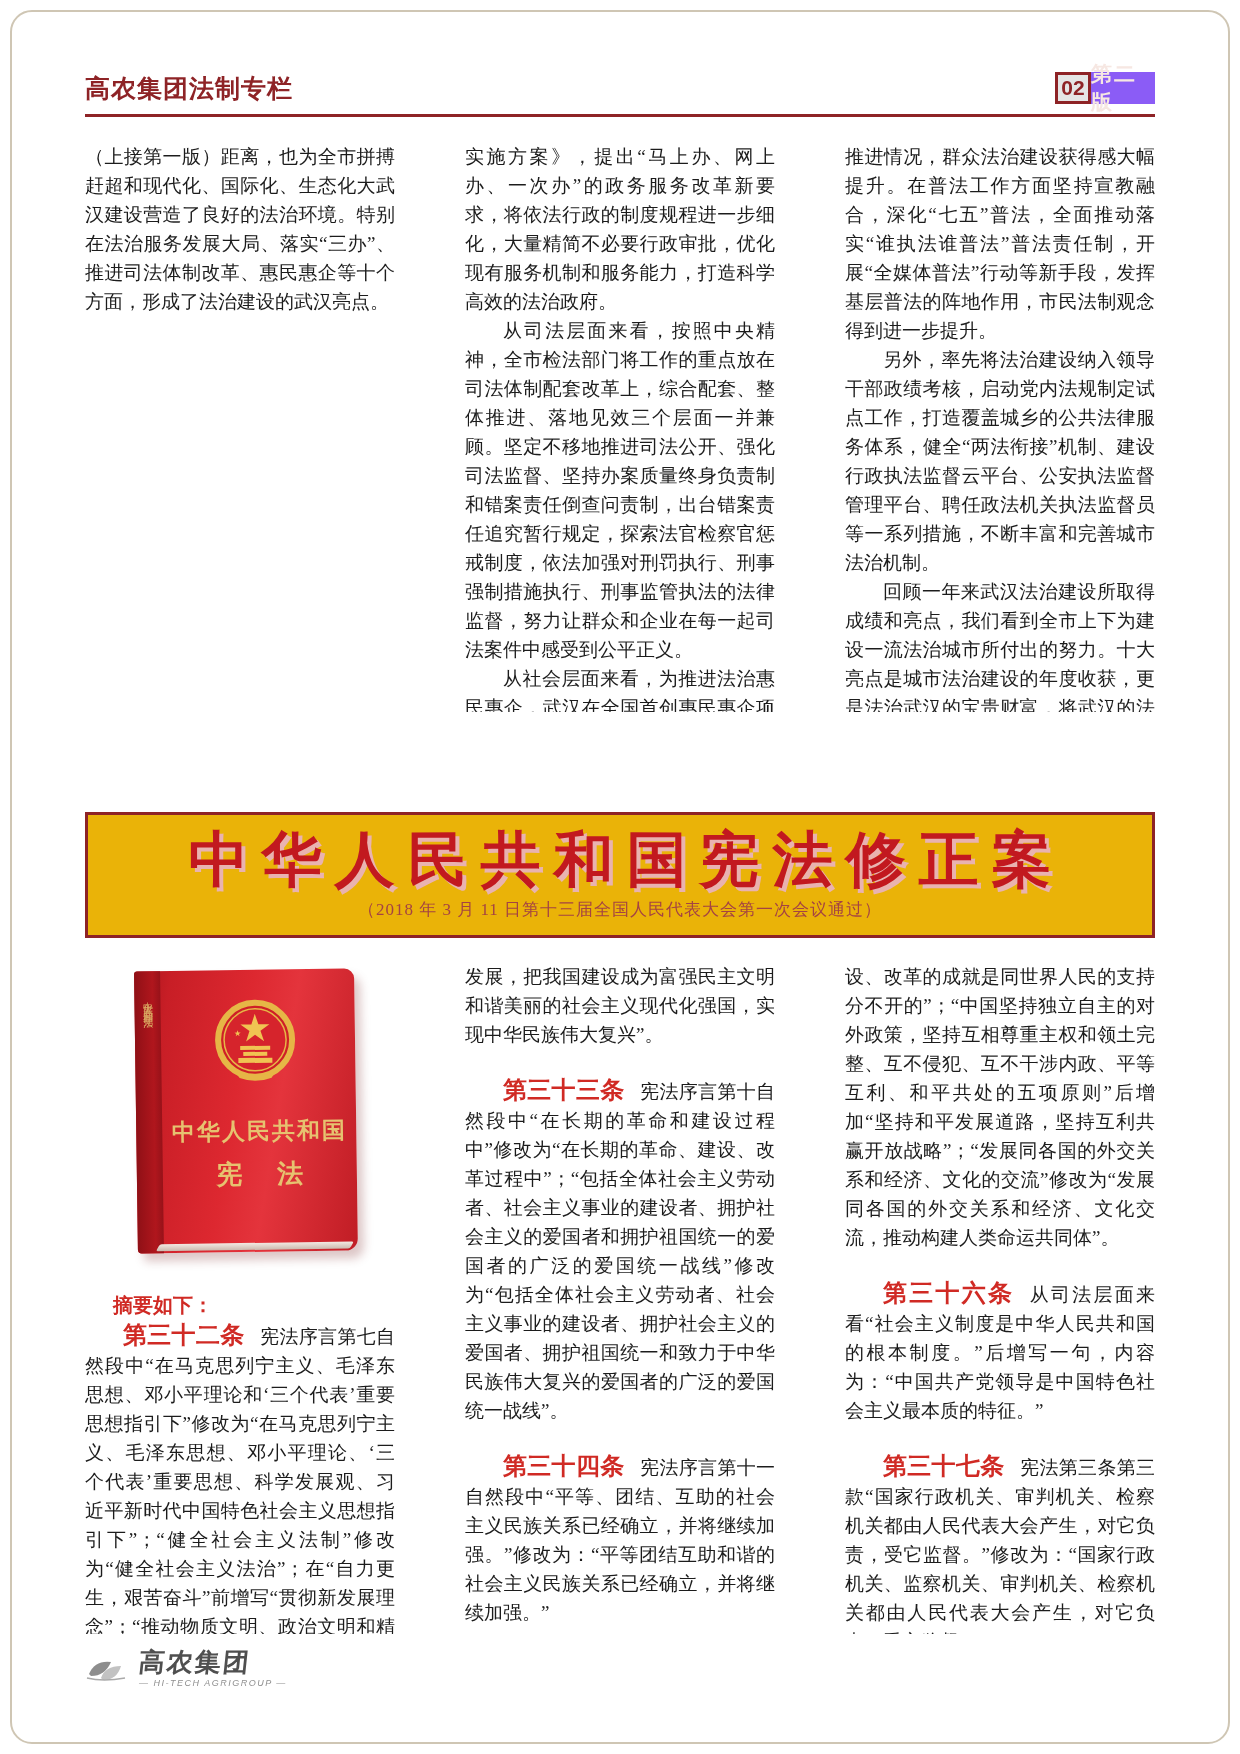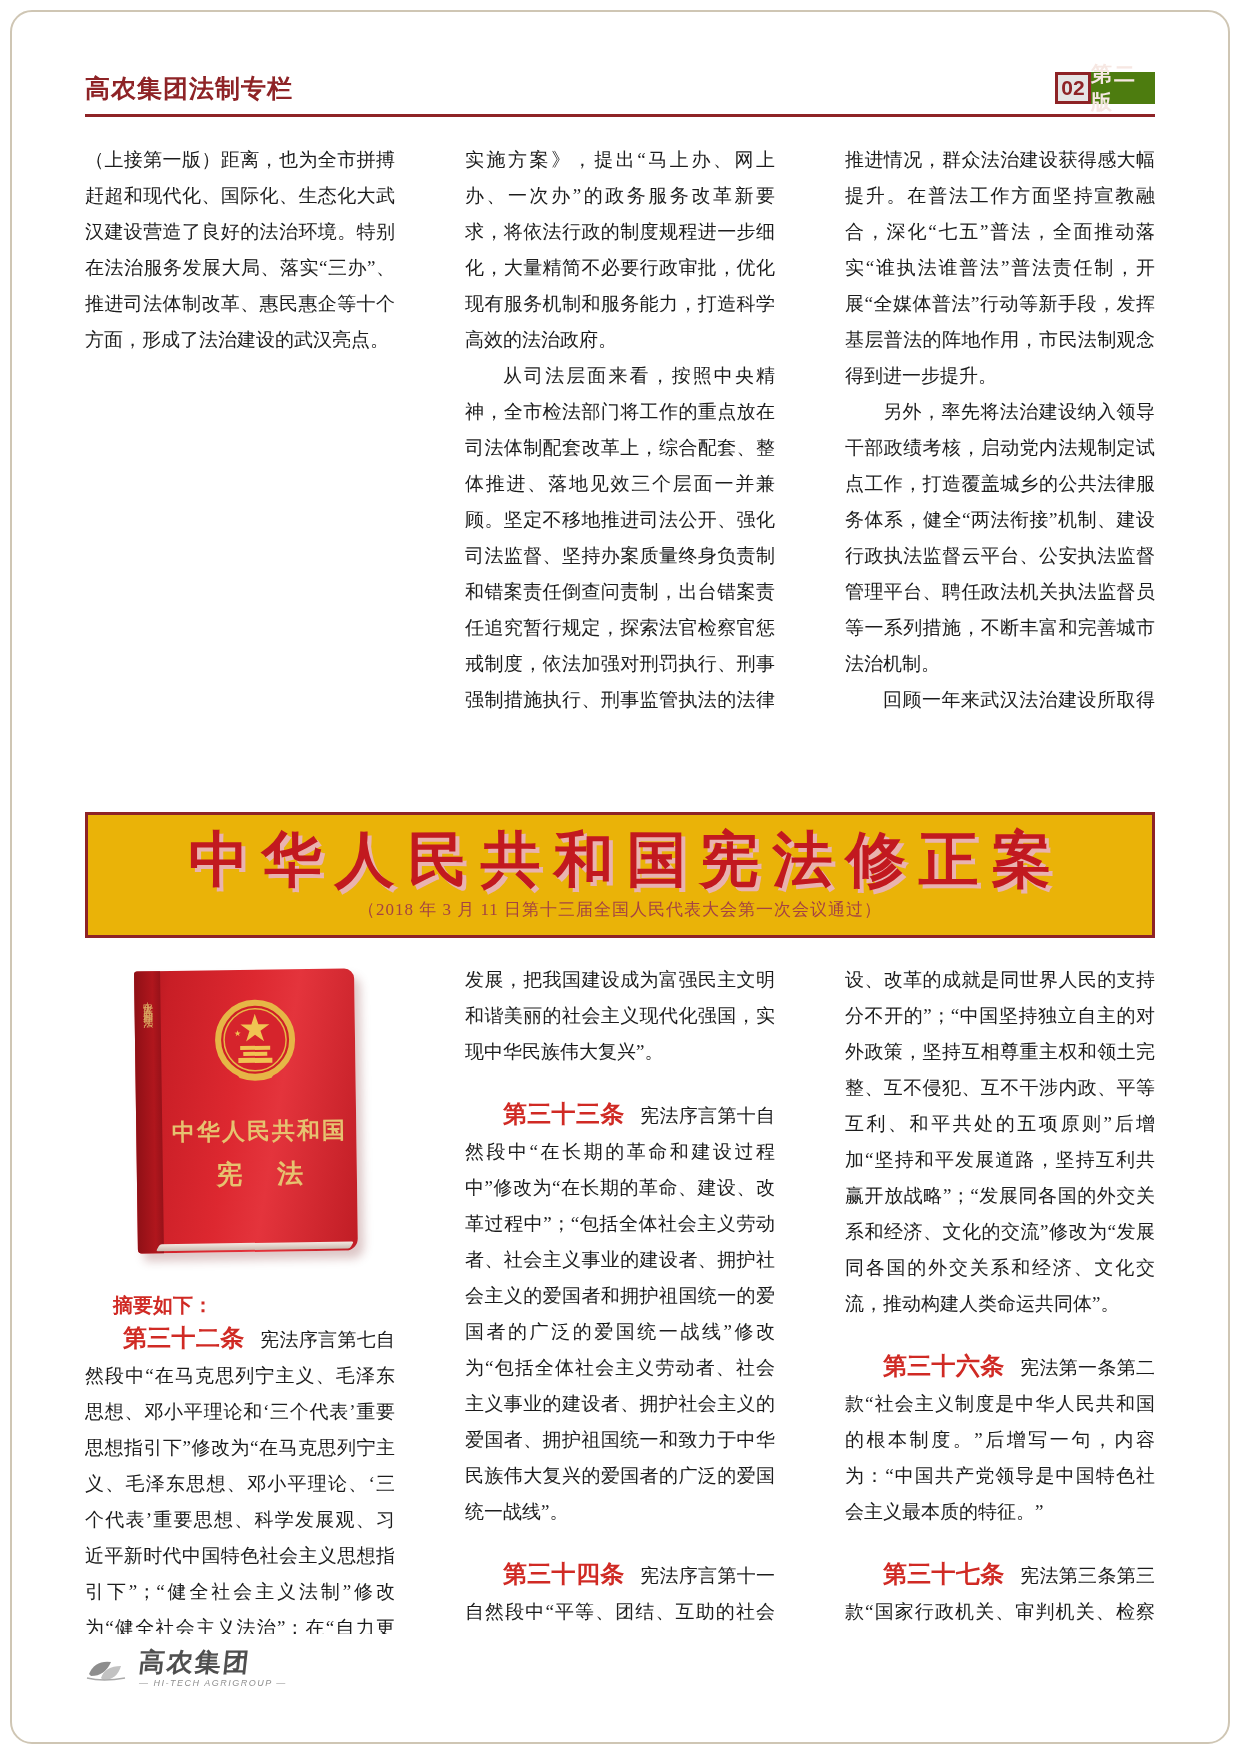--- a/index.html
+++ b/index.html
@@ -4,27 +4,27 @@
 <style>
   html,body{margin:0;padding:0;background:#ffffff;}
   body{width:1240px;height:1754px;position:relative;font-family:"Liberation Serif","DejaVu Serif",serif;color:#1c1c1c;}
   .frame{position:absolute;left:10px;top:10px;right:10px;bottom:10px;border:2px solid #cfc6b4;border-radius:22px;pointer-events:none;}
 
   
   .masthead{position:absolute;left:85px;right:85px;top:72px;height:40px;display:flex;justify-content:space-between;align-items:flex-start;}
   .section-title{font-family:"Liberation Sans","DejaVu Sans",sans-serif;font-weight:bold;font-size:25px;color:#8e2326;letter-spacing:1px;}
   .edition-badge{display:flex;align-items:stretch;height:32px;}
   .page-num{display:flex;align-items:center;justify-content:center;width:36px;background:#e5e5e5;border:3px solid #8e2326;color:#8e2326;font-family:"Liberation Sans","DejaVu Sans",sans-serif;font-weight:bold;font-size:21px;box-sizing:border-box;}
-  .edition{display:flex;align-items:center;justify-content:center;width:64px;background:#4d7c0f;color:#f6e7e2;font-weight:bold;font-size:21px;letter-spacing:2px;}
+  .edition{display:flex;align-items:center;justify-content:center;width:64px;background:#8b5cf6;color:#f6e7e2;font-weight:bold;font-size:21px;letter-spacing:2px;}
   .masthead-rule{position:absolute;left:85px;right:85px;top:114px;height:3px;background:#8e2326;}
 
   
   .cols{display:flex;justify-content:space-between;}
   .col{width:310px;}
-  .para{margin:0;font-size:19px;line-height:36px;text-align:justify;text-indent:2em;}
+  .para{margin:0;font-size:19px;line-height:29px;text-align:justify;text-indent:2em;}
   .para.noindent{text-indent:0;}
 
   .top-article{position:absolute;left:85px;right:85px;top:142px;height:570px;overflow:hidden;}
 
   
   .headline-box{position:absolute;left:85px;right:85px;top:812px;height:126px;border:3px solid #8e2326;box-sizing:border-box;text-align:center;background:#eab308;}
   .headline-title{margin:10px 0 0 0;font-size:60px;line-height:70px;font-weight:bold;color:#c2191f;letter-spacing:13px;text-indent:13px;text-shadow:4px 4px 0 #e9b3b0;}
   .headline-subtitle{margin-top:3px;font-size:17px;color:#a44; color:#a44343;letter-spacing:1px;text-align:center;}
 
   
@@ -127,21 +127,21 @@
     </p>
     <p class="para amend-para">
       <span class="amend-label">第三十四条</span><span>宪法序言第十一自然段中“平等、团结、互助的社会主义民族关系已经确立，并将继续加强。”修改为：“平等团结互助和谐的社会主义民族关系已经确立，并将继续加强。”</span>
     </p>
 
   </div>
 
   <div class="col">
     <p class="para noindent amend-para">设、改革的成就是同世界人民的支持分不开的”；“中国坚持独立自主的对外政策，坚持互相尊重主权和领土完整、互不侵犯、互不干涉内政、平等互利、和平共处的五项原则”后增加“坚持和平发展道路，坚持互利共赢开放战略”；“发展同各国的外交关系和经济、文化的交流”修改为“发展同各国的外交关系和经济、文化交流，推动构建人类命运共同体”。</p>
     <p class="para amend-para">
-      <span class="amend-label">第三十六条</span><span>宪法第一条第二款“社会主义制度是中华人民共和国的根本制度。”后增写一句，内容为：“中国共产党领导是中国特色社会主义最本质的特征。”</span>
+      <span class="amend-label">第三十六条</span><span>从司法层面来看“社会主义制度是中华人民共和国的根本制度。”后增写一句，内容为：“中国共产党领导是中国特色社会主义最本质的特征。”</span>
     </p>
     <p class="para amend-para">
       <span class="amend-label">第三十七条</span><span>宪法第三条第三款“国家行政机关、审判机关、检察机关都由人民代表大会产生，对它负责，受它监督。”修改为：“国家行政机关、监察机关、审判机关、检察机关都由人民代表大会产生，对它负责，受它监督。”</span>
     </p>
 
   </div>
 
 </section>
 
 <div class="footer-logo">

